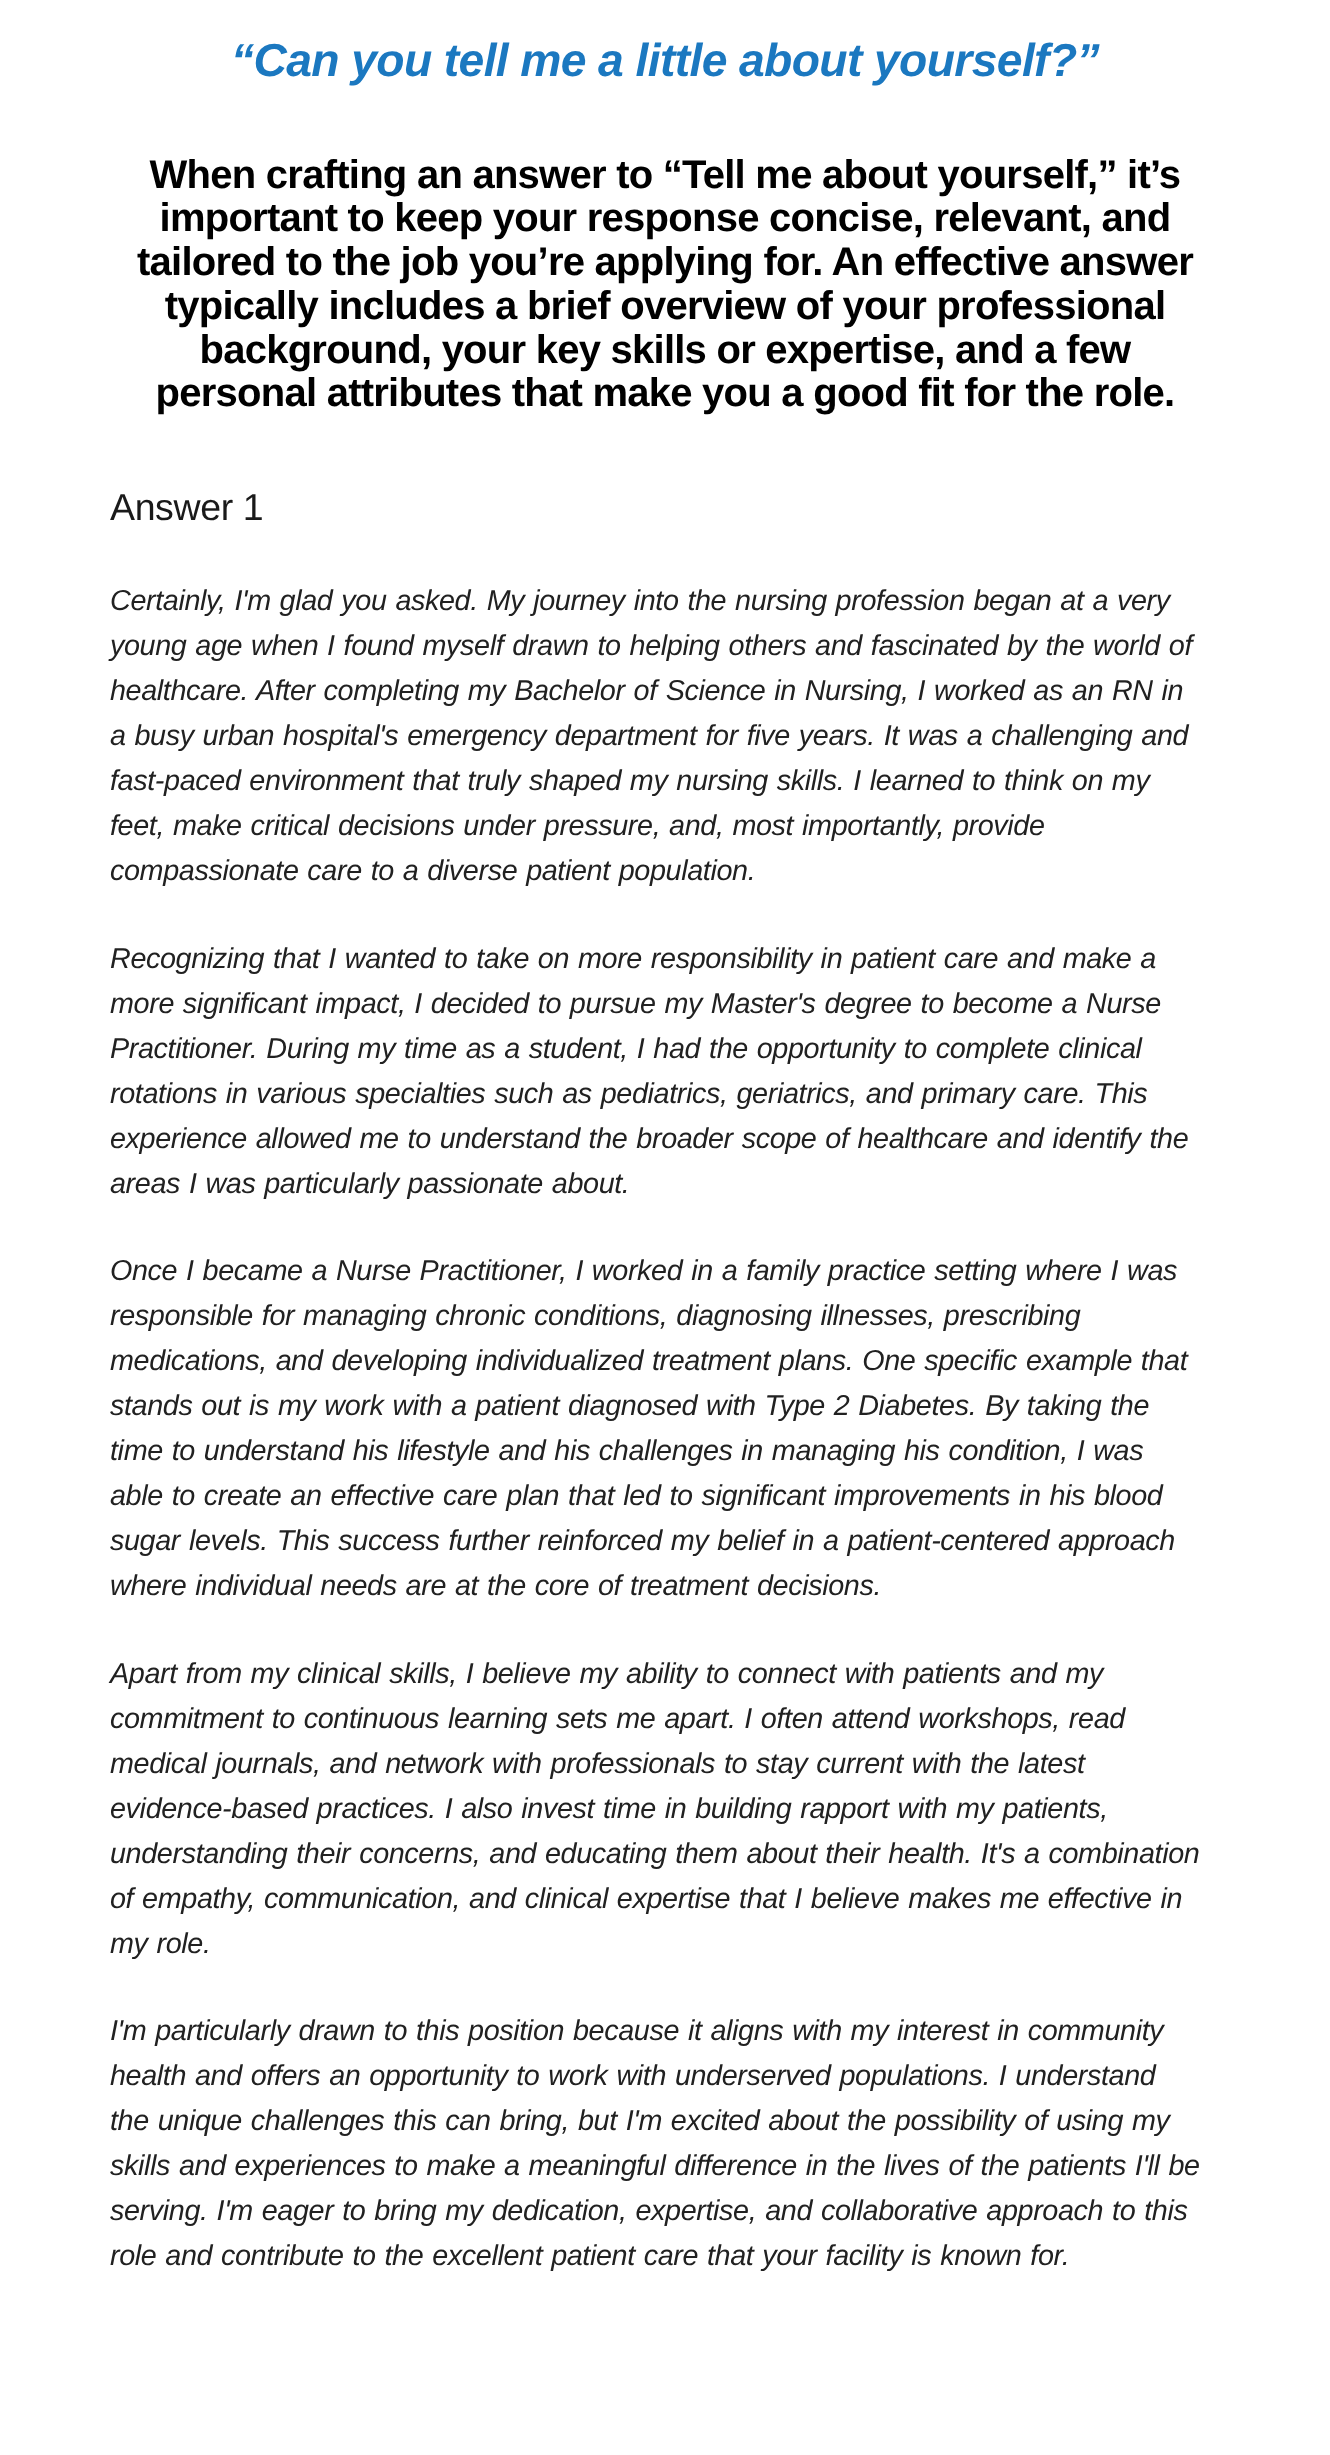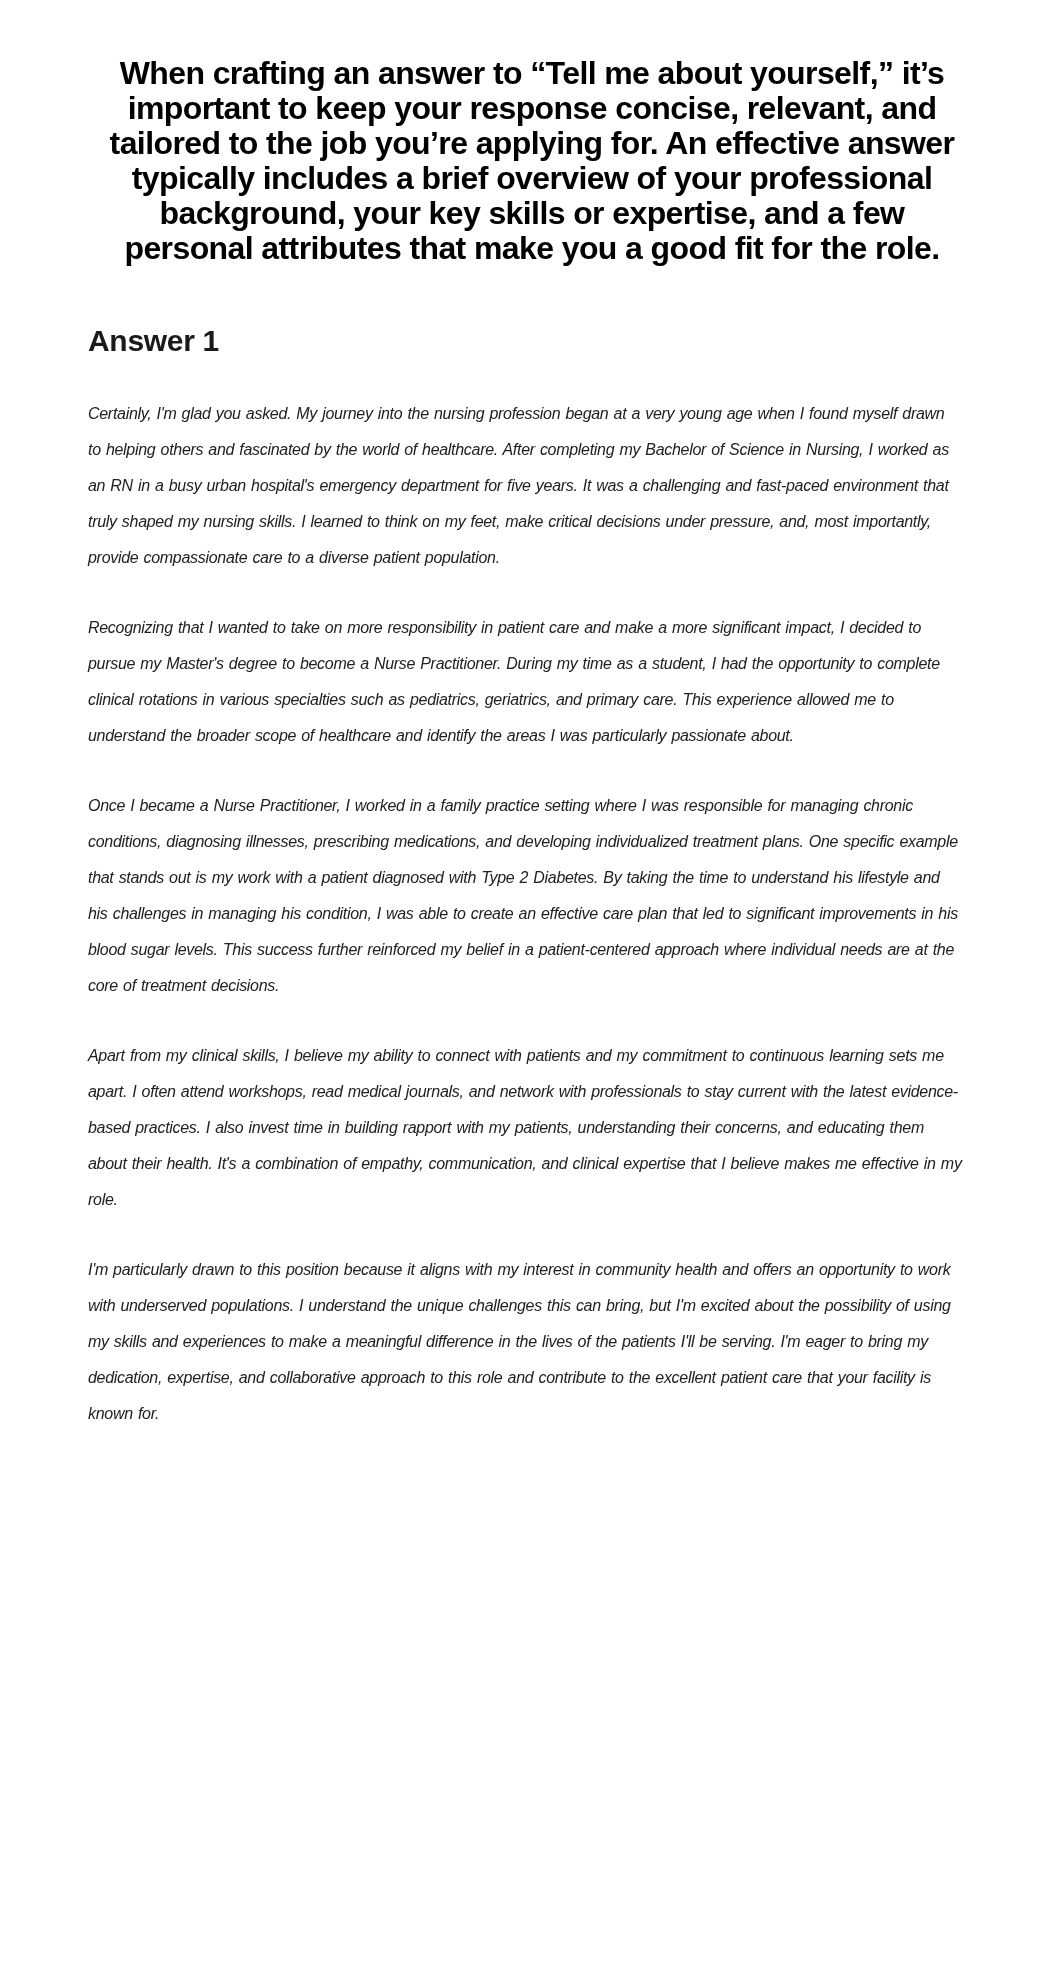--- a/index.html
+++ b/index.html
@@ -34,42 +34,43 @@
     max-width: 860px;
     text-align: center;
     font-weight: 700;
     font-size: 32px;
     line-height: 35px;
     letter-spacing: -0.6px;
     color: #000000;
   }
   .answer-heading {
     margin: 56px 0 0 0;
-    font-weight: 700;
+    font-weight: 400;
     font-size: 30px;
     letter-spacing: -0.3px;
     line-height: 38px;
   }
   .answer-body {
     margin-top: 36px;
   }
   .answer-body p {
     margin: 0 14px 34px 0;
     font-style: italic;
-    font-size: 16px;
+    font-size: 23px;
     line-height: 36px;
     letter-spacing: -0.3px;
     word-spacing: 1px;
   }
 </style>
 </head>
 <body>
 
 <div class="page">
 
+  <h1 class="doc-title" style="color: rgb(27, 120, 192);">“Can you tell me a little about yourself?”</h1>
 
   <p class="intro">When crafting an answer to “Tell me about yourself,” it’s important to keep your response concise, relevant, and tailored to the job you’re applying for. An effective answer typically includes a brief overview of your professional background, your key skills or expertise, and a few personal attributes that make you a good fit for the role.</p>
 
   <h2 class="answer-heading" style="color: rgb(26, 26, 26);">Answer 1</h2>
 
   <div class="answer-body" style="color: rgb(33, 33, 33);">
       <p>Certainly, I'm glad you asked. My journey into the nursing profession began at a very young age when I found myself drawn to helping others and fascinated by the world of healthcare. After completing my Bachelor of Science in Nursing, I worked as an RN in a busy urban hospital's emergency department for five years. It was a challenging and fast-paced environment that truly shaped my nursing skills. I learned to think on my feet, make critical decisions under pressure, and, most importantly, provide compassionate care to a diverse patient population.</p>
       <p>Recognizing that I wanted to take on more responsibility in patient care and make a more significant impact, I decided to pursue my Master's degree to become a Nurse Practitioner. During my time as a student, I had the opportunity to complete clinical rotations in various specialties such as pediatrics, geriatrics, and primary care. This experience allowed me to understand the broader scope of healthcare and identify the areas I was particularly passionate about.</p>
       <p>Once I became a Nurse Practitioner, I worked in a family practice setting where I was responsible for managing chronic conditions, diagnosing illnesses, prescribing medications, and developing individualized treatment plans. One specific example that stands out is my work with a patient diagnosed with Type 2 Diabetes. By taking the time to understand his lifestyle and his challenges in managing his condition, I was able to create an effective care plan that led to significant improvements in his blood sugar levels. This success further reinforced my belief in a patient-centered approach where individual needs are at the core of treatment decisions.</p>
       <p>Apart from my clinical skills, I believe my ability to connect with patients and my commitment to continuous learning sets me apart. I often attend workshops, read medical journals, and network with professionals to stay current with the latest evidence-based practices. I also invest time in building rapport with my patients, understanding their concerns, and educating them about their health. It's a combination of empathy, communication, and clinical expertise that I believe makes me effective in my role.</p>

